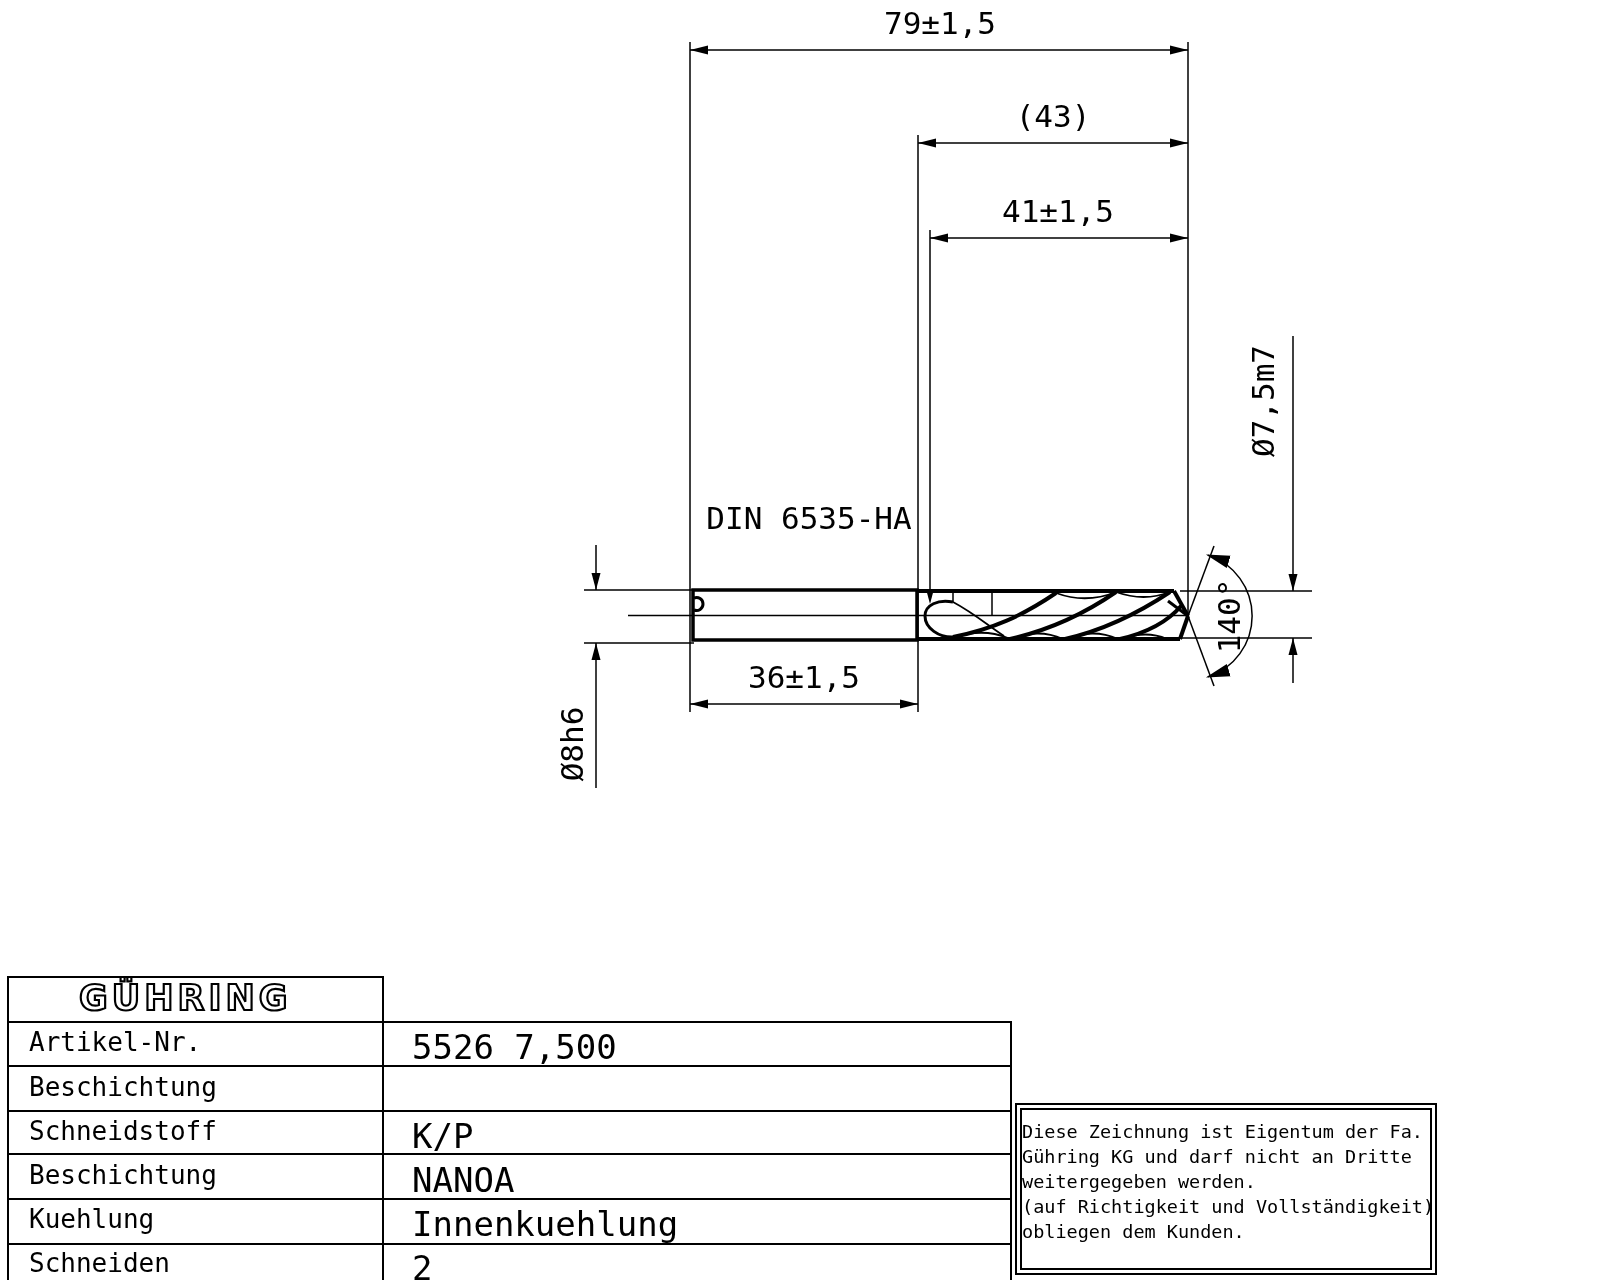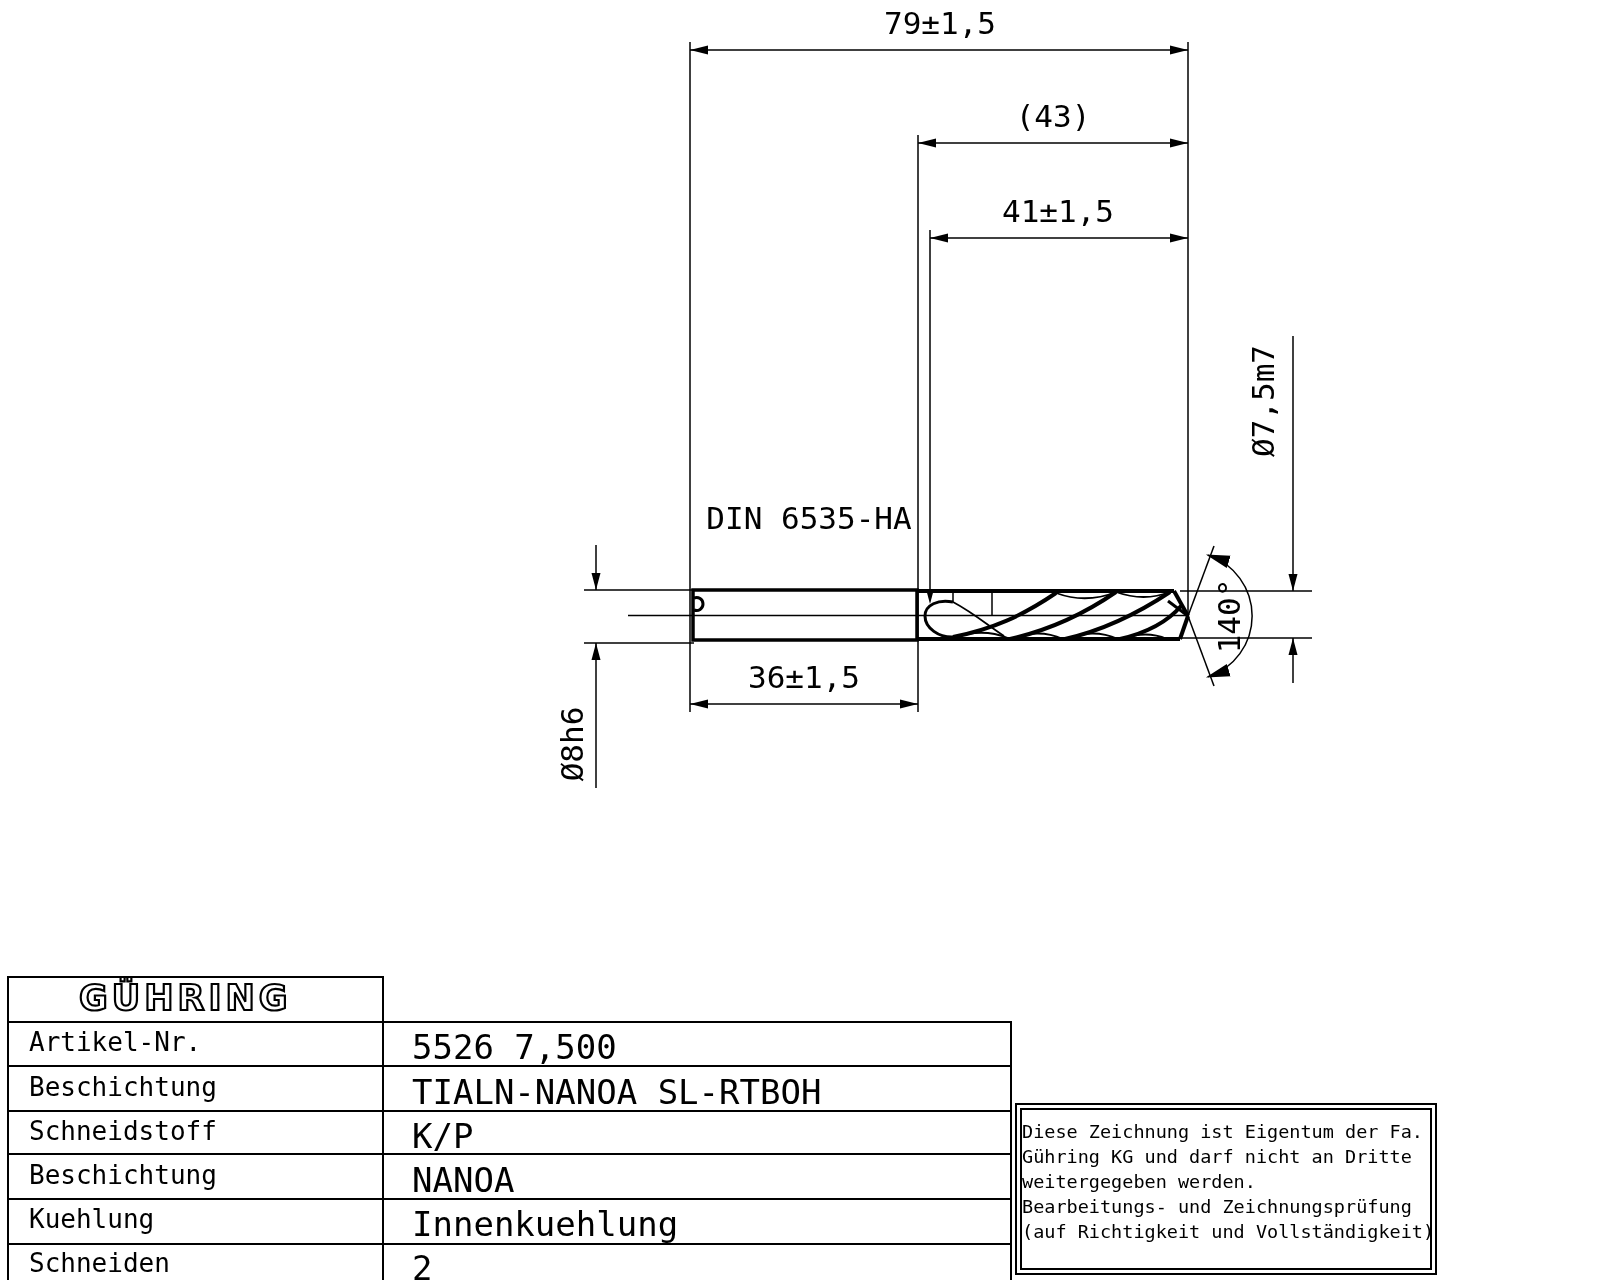--- a/index.html
+++ b/index.html
@@ -154,34 +154,33 @@
 
     <div class="vline" style="left:0;top:0;height:310px;"></div>
     <div class="vline" style="left:375px;top:0;height:310px;"></div>
     <div class="vline" style="left:1003px;top:45px;height:265px;"></div>
 
     <div id="logo">GÜHRING</div>
 
     <div class="cellabel" style="top:51px;">Artikel-Nr.</div>
     <div class="cellvalue" style="top:51px;">5526 7,500</div>
     <div class="cellabel" style="top:96px;">Beschichtung</div>
-    <div class="cellvalue" style="top:96px;">TIALN-NANOA SL-RTBOH</div>
     <div class="cellabel" style="top:140px;">Schneidstoff</div>
     <div class="cellvalue" style="top:140px;">K/P</div>
     <div class="cellabel" style="top:184px;">Beschichtung</div>
     <div class="cellvalue" style="top:184px;">NANOA</div>
     <div class="cellabel" style="top:228px;">Kuehlung</div>
     <div class="cellvalue" style="top:228px;text-align:right;">Innenkuehlung</div>
     <div class="cellabel" style="top:272px;">Schneiden</div>
     <div class="cellvalue" style="top:272px;">2</div>
   </div>
 
   <div id="notebox">
     <div id="notebox-inner">
       <div class="noteline">Diese Zeichnung ist Eigentum der Fa.</div>
       <div class="noteline">Gühring KG und darf nicht an Dritte</div>
       <div class="noteline">weitergegeben werden.</div>
-      <div class="noteline">Bearbeitungs- und Zeichnungsprüfung</div>
       <div class="noteline">(auf Richtigkeit und Vollständigkeit)</div>
+      <div class="noteline">obliegen dem Kunden.</div>
     </div>
   </div>
 
 </div>
 
 </body></html>

